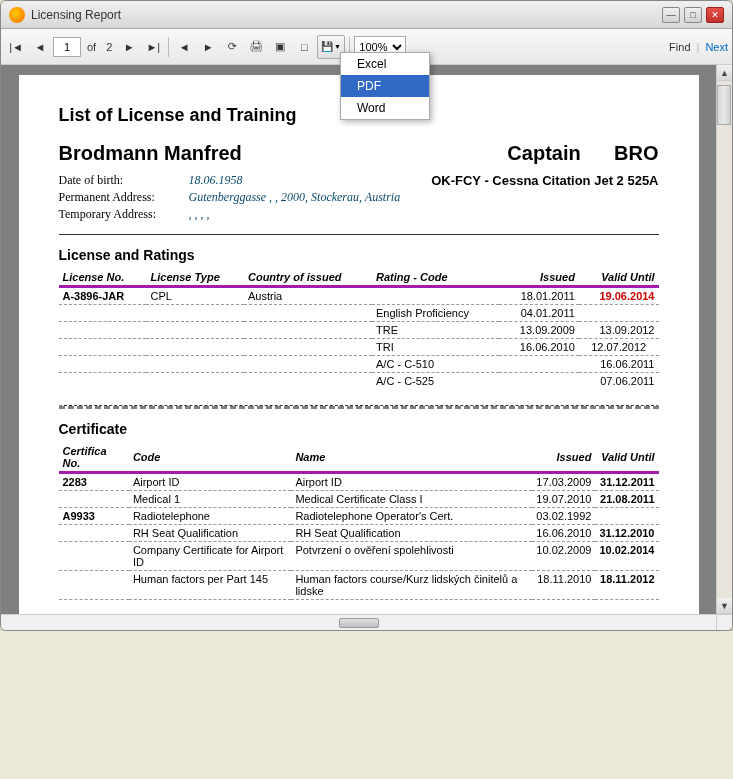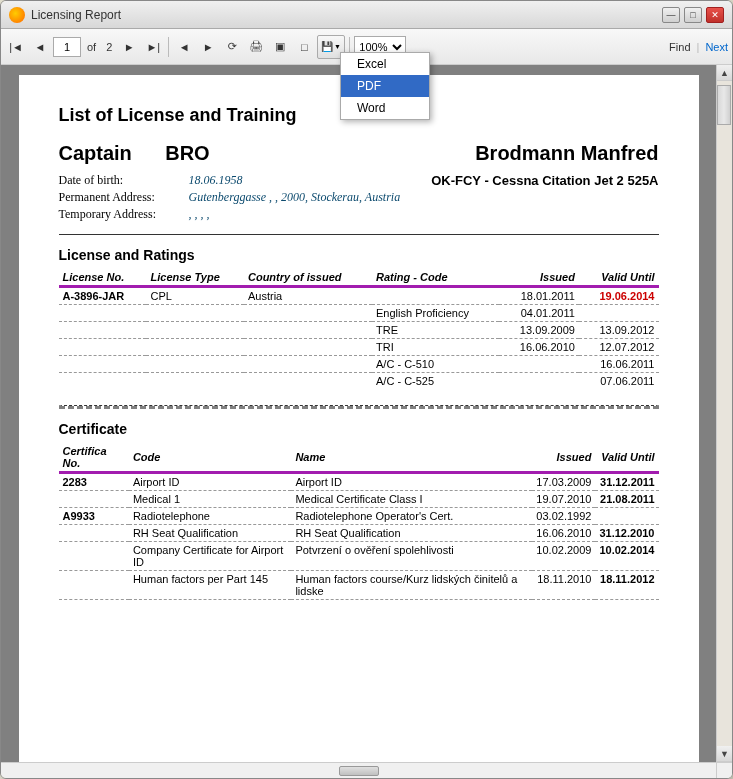--- a/index.html
+++ b/index.html
@@ -1,20 +1,20 @@
 <!DOCTYPE html>
 <html><head>
   <meta charset="utf-8">
   <style>
     * { box-sizing: border-box; margin: 0; padding: 0; }
     body { font-family: 'Segoe UI', Tahoma, Geneva, Verdana, sans-serif; font-size: 12px; background: #ece9d8; }
 
     .window {
       width: 733px;
-      height: 779px;
+      height: 631px;
       border: 1px solid #888;
       border-radius: 6px;
       overflow: hidden;
       display: flex;
       flex-direction: column;
       box-shadow: 2px 2px 8px rgba(0,0,0,0.4);
     }
 
     .title-bar {
       background: linear-gradient(to bottom, #f0f0f0, #d8d8d8);
@@ -399,26 +399,26 @@
     </div>
   </div>
 
   <div class="content-area">
     <div class="report-scroll">
       <div class="report-page">
 
         <div class="report-title">List of License and Training</div>
 
         <div class="person-name">
+          <span>Brodmann Manfred</span>
           <span>
             <span>Captain</span>
             &nbsp;&nbsp;&nbsp;&nbsp;
             <span>BRO</span>
           </span>
-          <span>Brodmann Manfred</span>
         </div>
 
         <div style="display:flex; justify-content:space-between; align-items:flex-start;">
           <div>
             <div class="info-row">
               <span class="info-label">Date of birth:</span>
               <span class="info-value">18.06.1958</span>
             </div>
             <div class="info-row">
               <span class="info-label">Permanent Address:</span>
@@ -471,21 +471,21 @@
       <td>TRE</td>
       <td style="text-align:right; white-space:nowrap;">13.09.2009</td>
       <td style="text-align:right; white-space:nowrap; ">13.09.2012</td>
     </tr>
               <tr class="dashed-bottom">
       <td style="font-weight:bold;"></td>
       <td></td>
       <td></td>
       <td>TRI</td>
       <td style="text-align:right; white-space:nowrap;">16.06.2010</td>
-      <td style="text-align:right; white-space:nowrap; ">12.07.2012</td>
+      <td style="text-align:center; white-space:nowrap; ">12.07.2012</td>
     </tr>
               <tr class="dashed-bottom">
       <td style="font-weight:bold;"></td>
       <td></td>
       <td></td>
       <td>A/C - C-510</td>
       <td style="text-align:right; white-space:nowrap;"></td>
       <td style="text-align:right; white-space:nowrap; ">16.06.2011</td>
     </tr>
               <tr>

